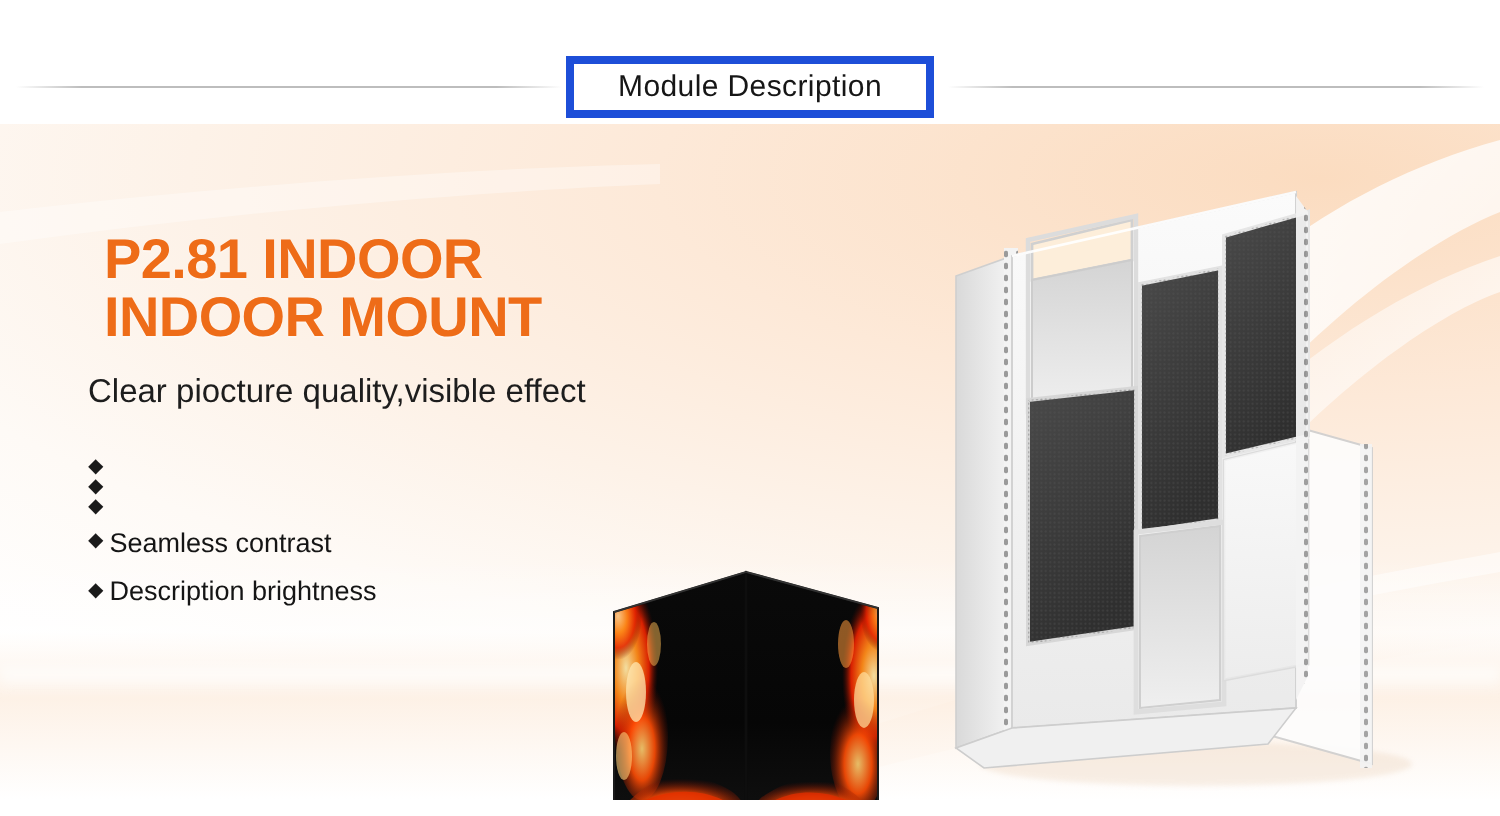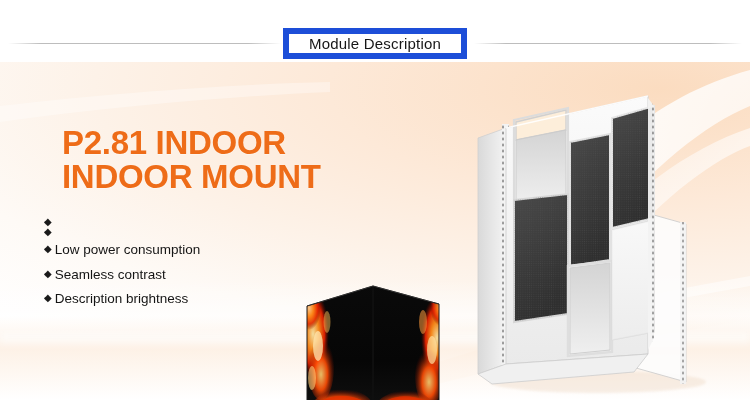--- a/index.html
+++ b/index.html
@@ -21,21 +21,21 @@
   .rule{
     position:absolute;top:43px;height:1px;
     background:linear-gradient(to right,rgba(190,190,190,0),#bdbdbd 12%,#bdbdbd 88%,rgba(190,190,190,0));
   }
   .rule-left{left:8px;width:273px;}
   .rule-right{left:474px;width:268px;}
 
   .badge{
     position:absolute;left:283px;top:28px;
     width:184px;height:31px;
-    border:6px solid #1d4ed8;
+    border:4px solid #1d4ed8;
     background:#ffffff;
     box-sizing:border-box;
     display:flex;align-items:center;justify-content:center;
   }
   .badge-text{
     font-size:15px;color:#161616;letter-spacing:.2px;
     white-space:nowrap;font-weight:400;
   }
 
   
@@ -59,24 +59,24 @@
 
   
   .swoosh{position:absolute;inset:0;}
   .swoosh svg{display:block;width:100%;height:100%;}
 
   
   .copy{position:absolute;left:44px;top:46px;width:330px;}
   .title{
     color:#ee6c18;
     font-weight:bold;
-    font-size:33px;
+    font-size:28px;
     line-height:1.03;
     letter-spacing:-.3px;
-    margin:18px;
+    margin:8px;
     text-shadow:0 1px 0 rgba(255,255,255,.35);
   }
   .title span{display:block;white-space:nowrap;}
   .subtitle{
     margin:13px 0 0 0;
     font-size:16.5px;color:#1d1d1d;font-weight:400;white-space:nowrap;
   }
   .features{list-style:none;margin:24px 0 0 0;padding:0;}
   .features li{
     font-size:13.5px;color:#151515;line-height:1.82;
@@ -273,30 +273,30 @@
         <path d="M68,4 L68,128" stroke="#0d0d0d" stroke-width="1.6" opacity=".9"></path>
         <path d="M2,24 L68,4 L134,22" fill="none" stroke="#3a3a3a" stroke-width=".8" opacity=".8"></path>
       </svg>
     </div>
 
     <div class="copy">
       <h1 class="title">
         <span>P2.81 INDOOR</span>
         <span>INDOOR MOUNT</span>
       </h1>
+      <p class="subtitle">Clear piocture quality,visible effect</p>
       <ul class="features">
         <li>
           <span class="bullet">◆</span>
         </li>
         <li>
           <span class="bullet">◆</span>
         </li>
         <li>
           <span class="bullet">◆</span>
-          <span>Low power consumption</span>
         </li>
         <li>
           <span class="bullet">◆</span>
           <span>Seamless contrast</span>
         </li>
         <li>
           <span class="bullet">◆</span>
           <span>Description brightness</span>
         </li>
       </ul>

